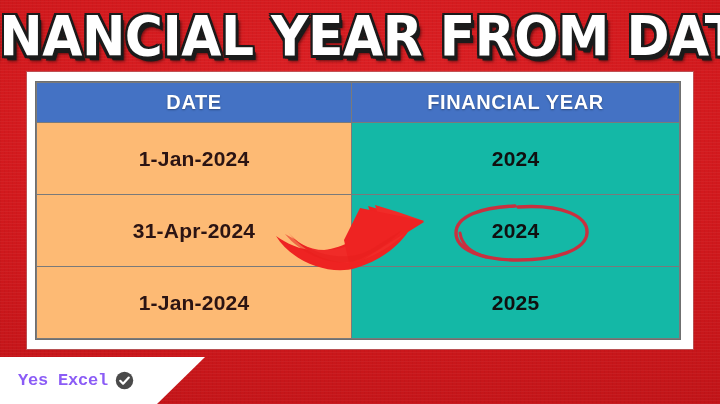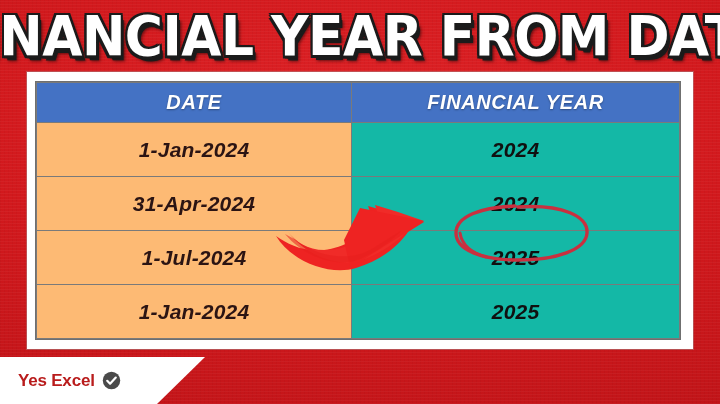--- a/index.html
+++ b/index.html
@@ -79,21 +79,20 @@
     height: 259px;
     border: 1.5px solid #6f6f6f;
     box-sizing: border-box;
     background: #ffffff;
   }
   table.grid {
     width: 100%;
     height: 100%;
     border-collapse: collapse;
     table-layout: fixed;
-    font-style: italic;
   }
   table.grid th, table.grid td {
     border: 1px solid #7a7a7a;
     text-align: center;
     vertical-align: middle;
     padding: 0;
   }
   table.grid col.c-date   { width: 49%; }
   table.grid col.c-fy     { width: 51%; }
 
@@ -140,24 +139,24 @@
     width: 205px;
     height: 47px;
     background: #ffffff;
     clip-path: polygon(0 0, 205px 0, 157px 47px, 0 47px);
     display: flex;
     align-items: center;
     padding-left: 18px;
     box-sizing: border-box;
   }
   .banner-text {
-    font-family: Liberation Sans, sans-serif;
+    font-family: Liberation Mono, monospace;
     font-weight: 700;
     font-size: 17px;
-    color: #b91c1c;
+    color: #8b5cf6;
     letter-spacing: -.2px;
   }
   .verified {
     margin-left: 7px;
     width: 19px; height: 19px;
     display: inline-block;
   }
 </style>
 </head>
 <body>
@@ -186,24 +185,20 @@
         </tr>
       </thead>
       <tbody>
         <tr>
           <td class="date-cell">1-Jan-2024</td>
           <td class="fy-cell">2024</td>
         </tr>
         <tr>
           <td class="date-cell">31-Apr-2024</td>
           <td class="fy-cell">2024</td>
-        </tr>
-        <tr>
-          <td class="date-cell">1-Jul-2024</td>
-          <td class="fy-cell">2025</td>
         </tr>
         <tr>
           <td class="date-cell">1-Jan-2024</td>
           <td class="fy-cell">2025</td>
         </tr>
       </tbody>
     </table>
   </div>
 
   <svg class="annot" viewBox="0 0 720 404">

